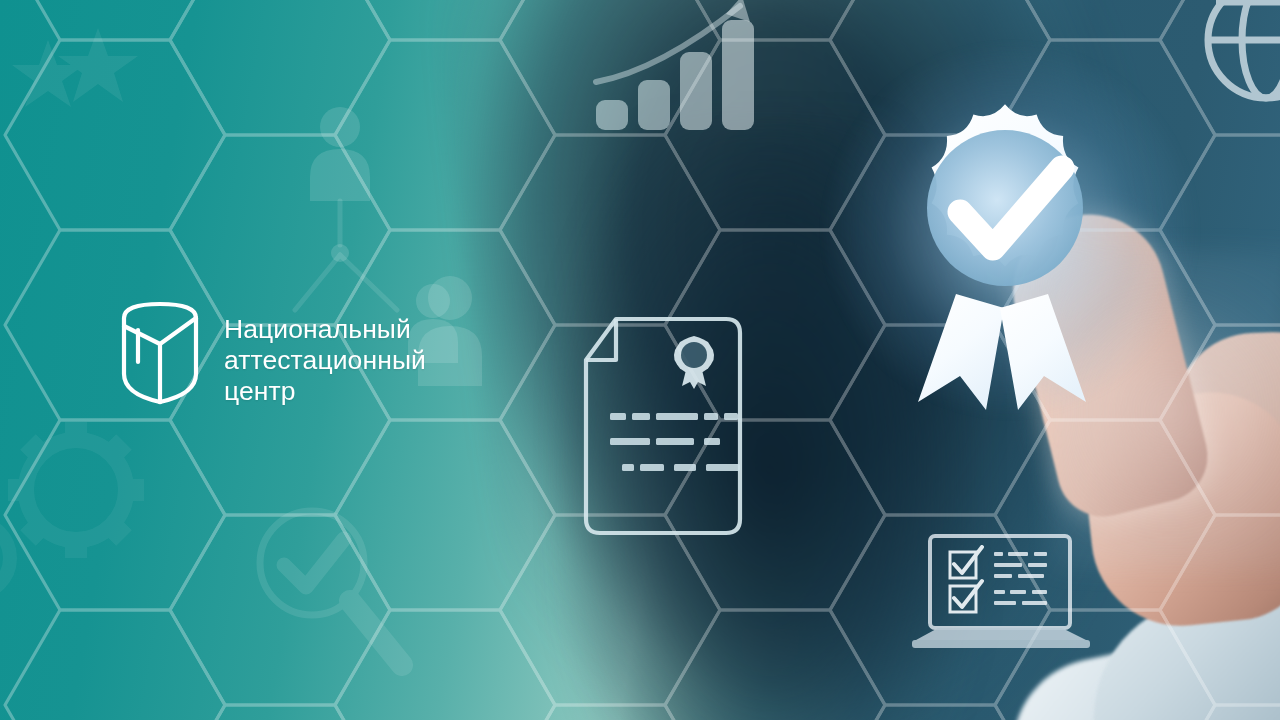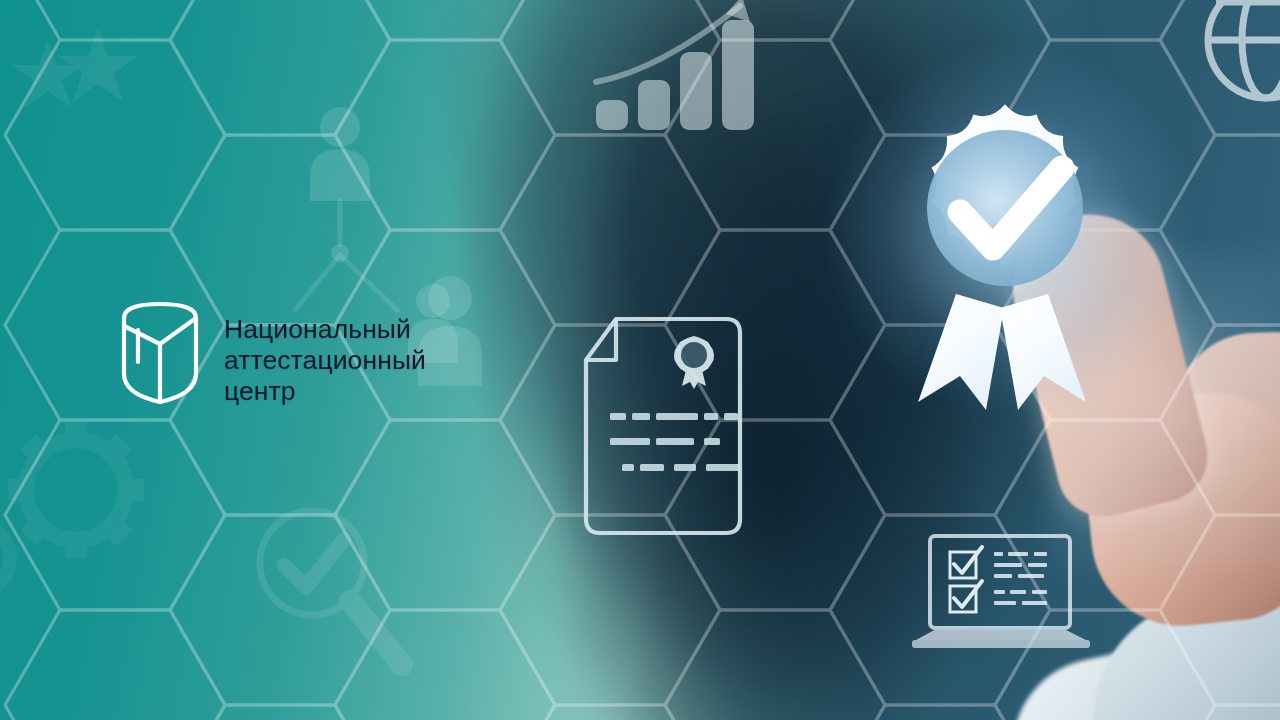--- a/index.html
+++ b/index.html
@@ -149,21 +149,21 @@
   
   .logo-block {
     position:absolute;
     left:118px; top:296px;
     display:flex;
     align-items:flex-start;
     gap:22px;
   }
   .logo-mark { width:84px; height:112px; flex:0 0 auto; }
   .logo-text {
-    color:#0f172a;
+    color:#ffffff;
     font-size:26.5px;
     line-height:31px;
     font-weight:400;
     letter-spacing:.1px;
     white-space:pre-line;
     padding-top:18px;
     text-shadow:0 1px 2px rgba(0,0,0,.10);
   }
 </style>
 </head>

